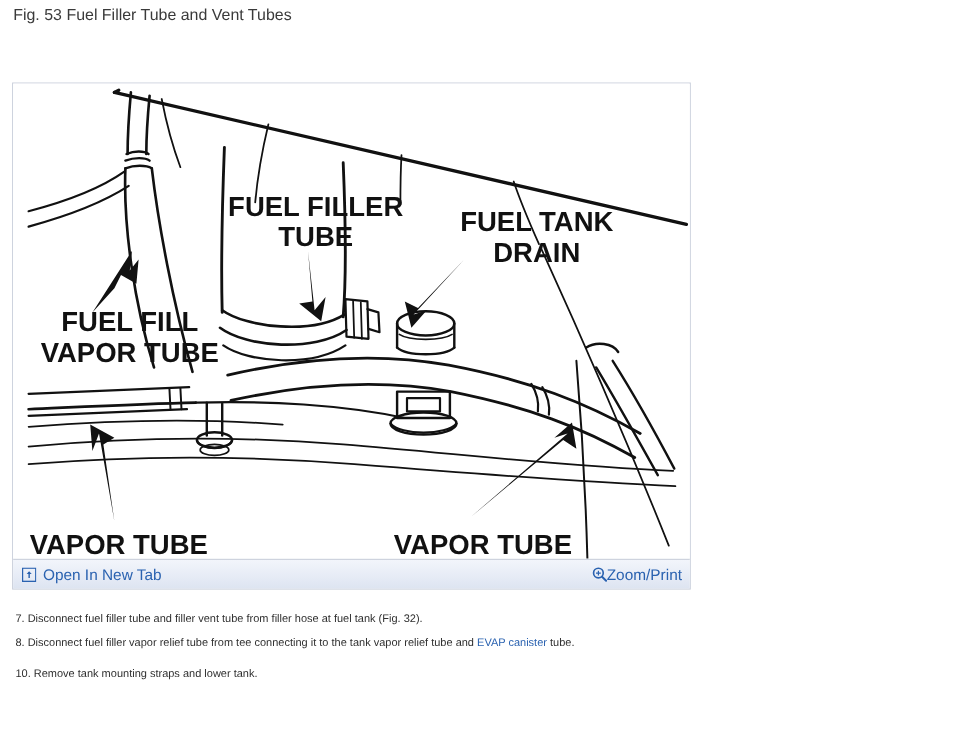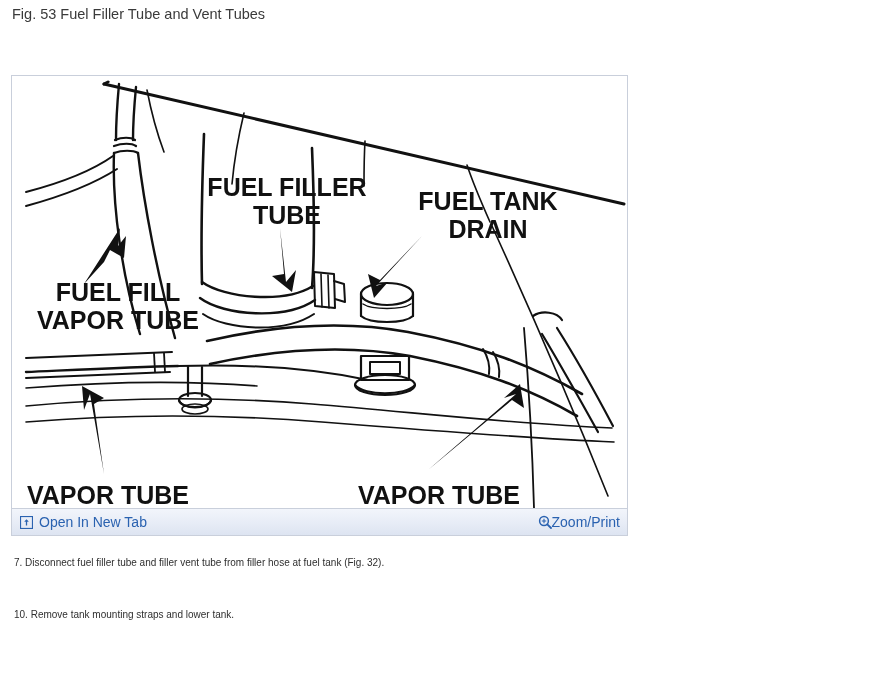--- a/index.html
+++ b/index.html
@@ -97,21 +97,21 @@
     left: 14px;
     top: 552px;
     width: 856px;
   }
   .step {
     font-size: 10px;
     line-height: 22px;
     color: #2f2f2f;
     white-space: nowrap;
   }
-  .step.spaced { margin-top: 30px; }
+  .step.spaced { margin-top: 6px; }
   .lnk {
     color: #2a62b0;
     cursor: pointer;
   }
 </style>
 </head>
 <body>
 
 <div class="fig-caption">Fig. 53 Fuel Filler Tube and Vent Tubes</div>
 
@@ -256,16 +256,19 @@
       </span>
       <span class="tb-label">Zoom/Print</span>
     </div>
   </div>
 </div>
 
 <div class="steps">
 
   <div class="step">7. Disconnect fuel filler tube and filler vent tube from filler hose at fuel tank (Fig. 32).</div>
 
+  <div class="step">
+    <span>8. Disconnect fuel filler vapor relief tube from tee connecting it to the tank vapor relief tube and </span><span class="lnk">EVAP canister</span><span> tube.</span>
+  </div>
 
 
   <div class="step spaced">10. Remove tank mounting straps and lower tank.</div>
 </div>
 
 </body></html>

